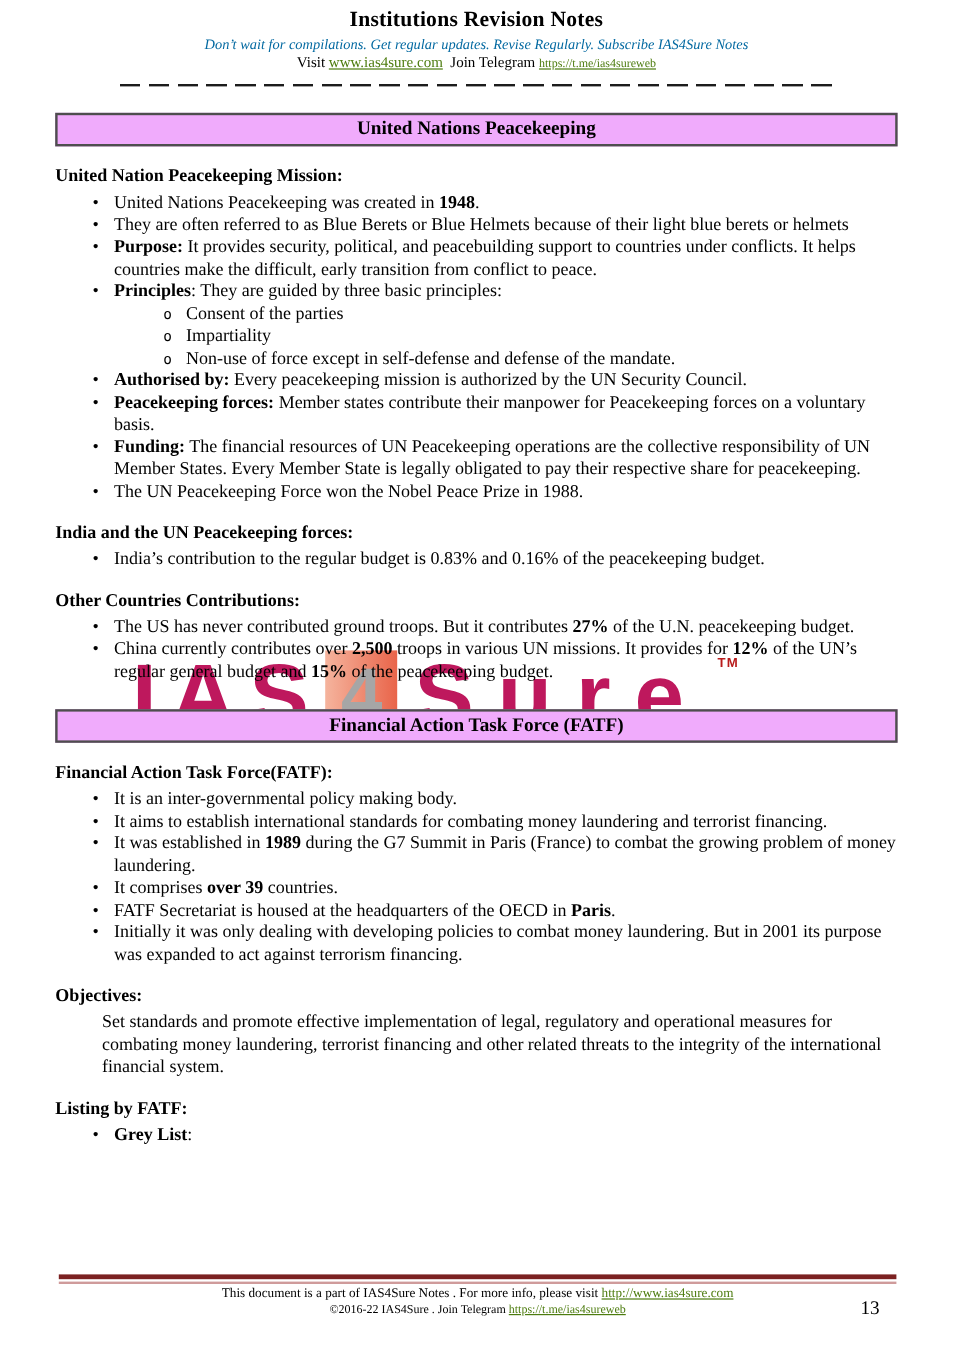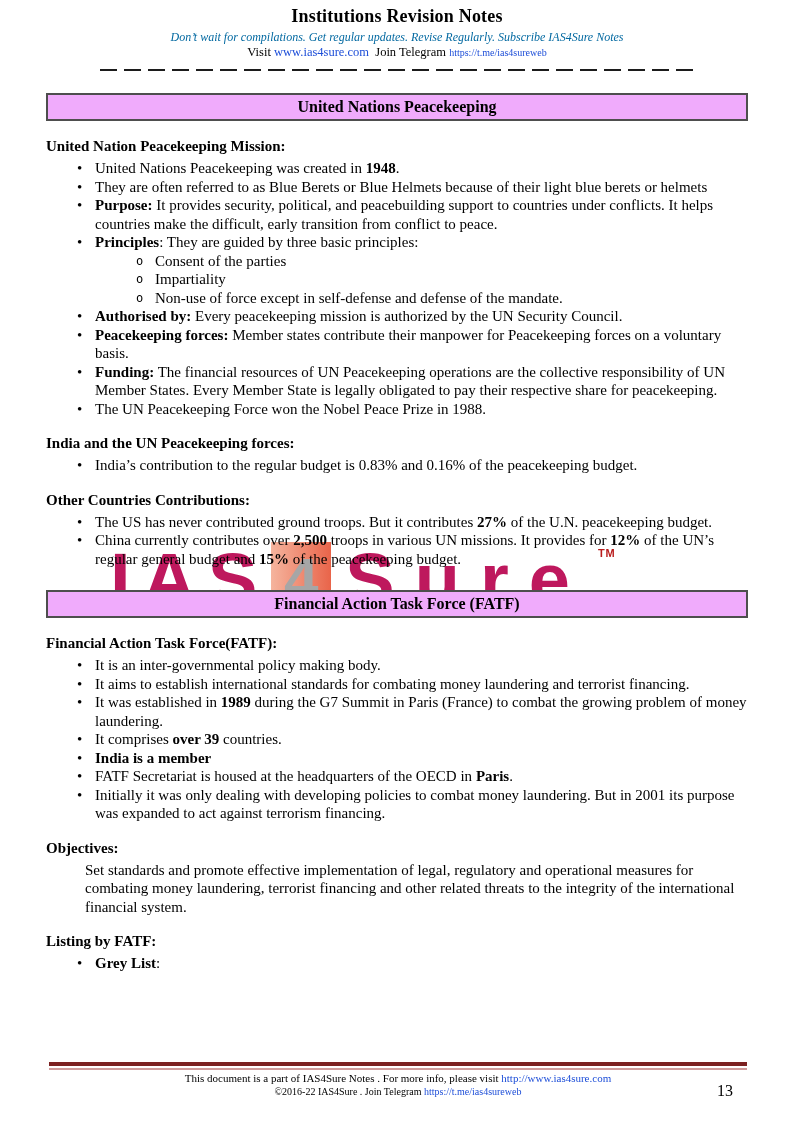--- a/index.html
+++ b/index.html
@@ -8,21 +8,21 @@
     font-family:"Liberation Serif",serif;overflow:hidden;
   }
   .page{position:relative;width:794px;height:1123px;background:#fff;overflow:hidden;}
   .content{position:relative;z-index:1;}
 
   
   header{text-align:center;padding-top:3px;}
   h1{font-size:18px;line-height:26px;margin:0;font-weight:700;letter-spacing:.2px;}
   .sub-red{color:#0369a1;font-size:12px;line-height:15px;margin-top:1px;font-style:italic;}
   .visit{font-size:12.5px;line-height:15px;}
-  .lnk{color:#1d4ed8;cursor:pointer;}
+  .lnk{color:#4d7c0f;text-decoration:underline;cursor:pointer;}
   .lnk.sm{font-size:10px;}
   .dashline{height:2px;width:594px;margin:9px auto 0;
     background:repeating-linear-gradient(90deg,#1c1c1c 0 17px,transparent 17px 24px);}
 
   
   main{margin:0 46px;font-size:15px;line-height:18.5px;}
   .secbox{margin-top:22px;border:2px solid #4e4e4e;background:#f0abfc;
     text-align:center;font-weight:700;font-size:16px;line-height:20px;padding:2px 0;}
   .h{font-weight:700;margin:15px 0 3px;line-height:20px;font-size:15px;}
   ul.bl{list-style:none;margin:0;padding:0;}
@@ -104,21 +104,20 @@
           <li><span>The US has never contributed ground troops. But it contributes </span><b>27%</b><span> of the U.N. peacekeeping budget.</span></li>
           <li><span>China currently contributes over </span><b>2,500</b><span> troops in various UN missions. It provides for </span><b>12%</b><span> of the UN’s regular general budget and </span><b>15%</b><span> of the peacekeeping budget.</span></li>
         </ul>
         <div class="secbox"><span>Financial Action Task Force (FATF)</span></div>
         <div class="h"><span>Financial Action Task Force(FATF):</span></div>
         <ul class="bl">
           <li><span>It is an inter-governmental policy making body.</span></li>
           <li><span>It aims to establish international standards for combating money laundering and terrorist financing.</span></li>
           <li><span>It was established in </span><b>1989</b><span> during the G7 Summit in Paris (France) to combat the growing problem of money laundering.</span></li>
           <li><span>It comprises </span><b>over 39</b><span> countries.</span></li>
-          <li><b>India is a member</b></li>
           <li><span>FATF Secretariat is housed at the headquarters of the OECD in </span><b>Paris</b><span>.</span></li>
           <li><span>Initially it was only dealing with developing policies to combat money laundering. But in 2001 its purpose was expanded to act against terrorism financing.</span></li>
         </ul>
         <div class="h"><span>Objectives:</span></div>
         <div class="para"><span>Set standards and promote effective implementation of legal, regulatory and operational measures for combating money laundering, terrorist financing and other related threats to the integrity of the international financial system.</span></div>
         <div class="h"><span>Listing by FATF:</span></div>
         <ul class="bl">
           <li><b>Grey List</b><span>:</span></li>
         </ul>
       </main>

